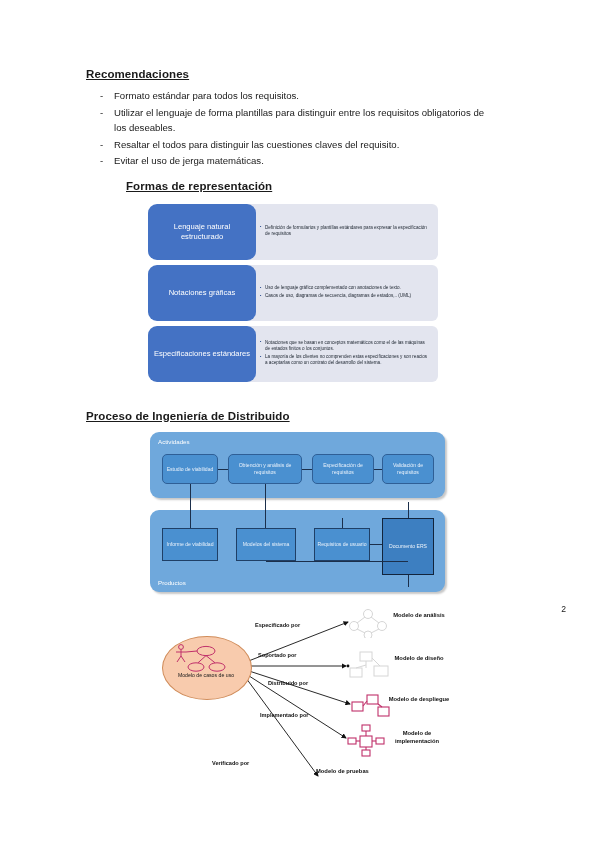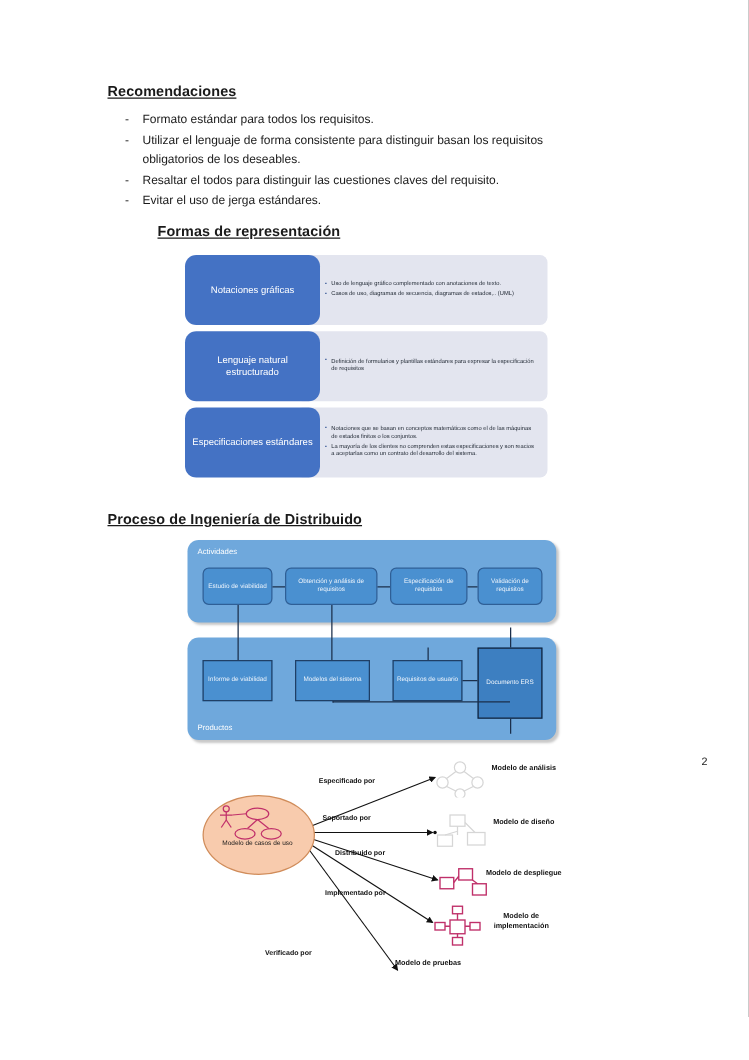--- a/index.html
+++ b/index.html
@@ -93,50 +93,50 @@
 
   <h2 class="heading" style="left:86px;top:68px;">Recomendaciones</h2>
 
   <div class="bullets">
     <div class="bullet-row">
       <span class="dash">-</span>
       <span class="btext">Formato estándar para todos los requisitos.</span>
     </div>
     <div class="bullet-row">
       <span class="dash">-</span>
-      <span class="btext">Utilizar el lenguaje de forma consistente para distinguir basan los requisitos obligatorios de los deseables.</span>
+      <span class="btext">Utilizar el lenguaje de forma plantillas para distinguir entre los requisitos obligatorios de los deseables.</span>
     </div>
     <div class="bullet-row">
       <span class="dash">-</span>
       <span class="btext">Resaltar el todos para distinguir las cuestiones claves del requisito.</span>
     </div>
     <div class="bullet-row">
       <span class="dash">-</span>
-      <span class="btext">Evitar el uso de jerga estándares.</span>
+      <span class="btext">Evitar el uso de jerga matemáticas.</span>
     </div>
   </div>
 
   <h2 class="heading" style="left:86px;top:180px;margin-left:40px;">Formas de representación</h2>
 
   <div class="forms">
+
+    <div class="form-row">
+      <div class="tail"></div>
+      <div class="cap">Lenguaje natural estructurado</div>
+      <div class="desc">
+        <div class="li">Definición de formularios y plantillas estándares para expresar la especificación de requisitos</div>
+      </div>
+    </div>
 
     <div class="form-row">
       <div class="tail"></div>
       <div class="cap">Notaciones gráficas</div>
       <div class="desc">
         <div class="li">Uso de lenguaje gráfico complementado con anotaciones de texto.</div>
         <div class="li">Casos de uso, diagramas de secuencia, diagramas de estados,.. (UML)</div>
-      </div>
-    </div>
-
-    <div class="form-row">
-      <div class="tail"></div>
-      <div class="cap">Lenguaje natural estructurado</div>
-      <div class="desc">
-        <div class="li">Definición de formularios y plantillas estándares para expresar la especificación de requisitos</div>
       </div>
     </div>
 
     <div class="form-row">
       <div class="tail"></div>
       <div class="cap">Especificaciones estándares</div>
       <div class="desc">
         <div class="li">Notaciones que se basan en conceptos matemáticos como el de las máquinas de estados finitos o los conjuntos.</div>
         <div class="li">La mayoría de los clientes no comprenden estas especificaciones y son reacios a aceptarlas como un contrato del desarrollo del sistema.</div>
       </div>

